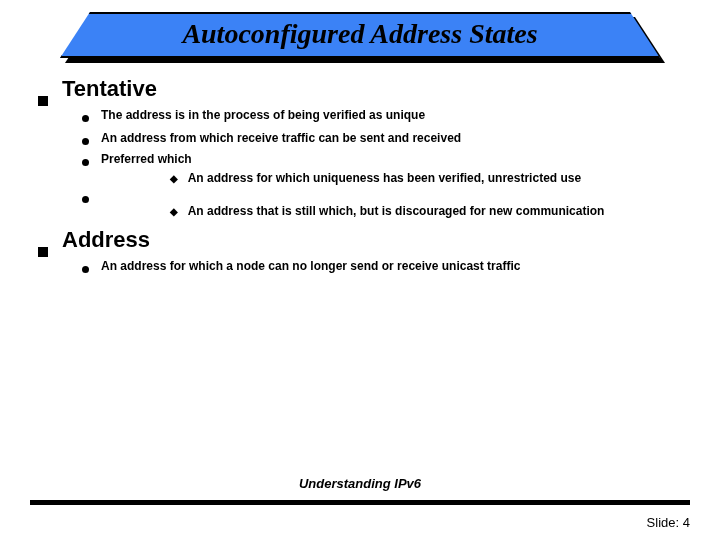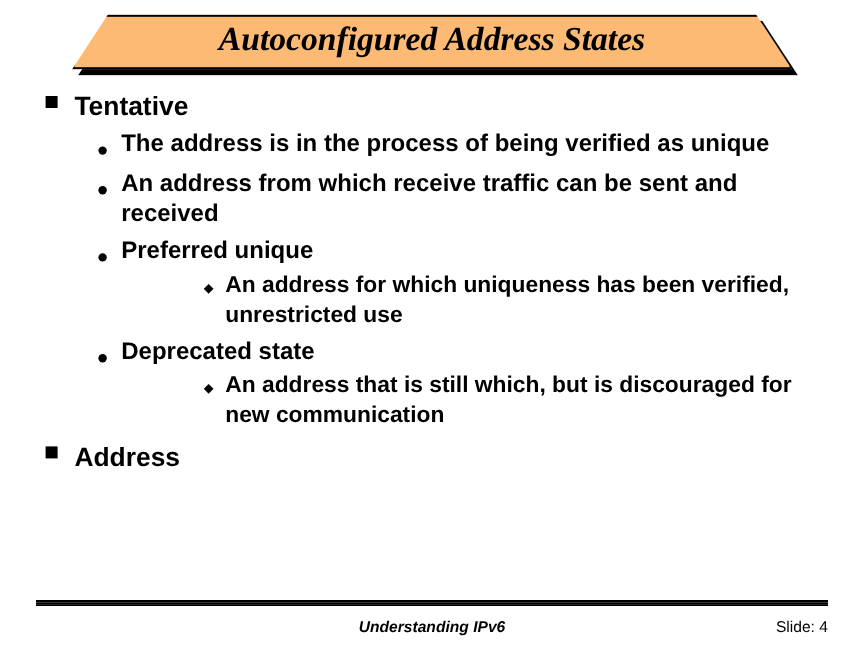--- a/index.html
+++ b/index.html
@@ -22,48 +22,48 @@
     margin: 0 30px 18px 30px;
   }
   .title-shadow {
     position: absolute;
     top: 5px; left: 5px; right: -5px; bottom: -5px;
     background: #000;
     clip-path: polygon(30px 0, calc(100% - 30px) 0, 100% 100%, 0 100%);
   }
   .title-box {
     position: relative;
-    background: #fdba74;
+    background: #3b82f6;
     border: 2px solid #000;
     clip-path: polygon(30px 0, calc(100% - 30px) 0, 100% 100%, 0 100%);
     text-align: center;
     padding: 4px 0 6px 0;
   }
   .title-box h1 {
     font-family: "Times New Roman", Times, serif;
     font-style: italic;
     font-weight: bold;
     font-size: 28px;
   }
   .content {
     padding-left: 8px;
     font-weight: bold;
   }
   .l1 { margin-left: 0; margin-top: 8px; }
-  .l1-row { display: flex; align-items: flex-start; }
+  .l1-row { display: flex; align-items: flex-end; }
   .sq { width: 10px; height: 10px; background: #000; display: inline-block; margin-right: 14px; flex-shrink: 0; position: relative; top: 4px; }
   .l1-text { font-size: 22px; }
   .l2 { margin-left: 44px; margin-top: 6px; }
   .l2-row { display: flex; align-items: baseline; }
   .dot { width: 7px; height: 7px; border-radius: 50%; background: #000; display: inline-block; margin-right: 12px; flex-shrink: 0; position: relative; top: 3px; }
-  .l2-text { font-size: 20px; line-height: 1.25; }
+  .l2-text { font-size: 12px; line-height: 1.25; }
   .l3 { margin-left: 88px; margin-top: 4px; margin-bottom: 2px; }
   .l3-row { display: flex; align-items: baseline; }
   .l3 .arrow { font-size: 10px; margin-right: 10px; flex-shrink:0; }
-  .l3-text { font-size: 19px; line-height: 1.3; }
+  .l3-text { font-size: 12px; line-height: 1.3; }
   .footer-line {
     position: absolute;
     left: 30px; right: 30px;
     bottom: 38px;
     height: 0;
     border-top: 2px solid #000;
     box-shadow: 0 2px 0 #000;
   }
   .footer-line::after{
     content:"";
@@ -75,21 +75,21 @@
     position: absolute;
     left: 30px; right: 30px; bottom: 10px;
     display: flex;
     justify-content: space-between;
     align-items: baseline;
     font-style: italic;
     font-weight: bold;
     font-size: 13px;
   }
   .footer .center { position:absolute; left:0; right:0; text-align:center; }
-  .footer .right { margin-left:auto; font-style: normal; font-weight: normal; font-size: 13px; }
+  .footer .right { margin-left:auto; font-style: normal; font-weight: normal; font-size: 13px; margin-top: 39px; }
 </style>
 </head>
 <body>
 
 <div class="slide">
 
   <div class="title-wrap">
     <div class="title-shadow"></div>
     <div class="title-box">
       <h1>Autoconfigured Address States</h1>
@@ -114,47 +114,52 @@
     <div class="l1">
       <div class="l2">
         <div class="l2-row">
           <span class="dot"></span>
           <span class="l2-text">An address from which receive traffic can be sent and received</span>
         </div>
       </div>
       <div class="l2">
         <div class="l2-row">
           <span class="dot"></span>
-          <span class="l2-text">Preferred unique</span>
+          <span class="l2-text">Preferred which</span>
         </div>
         <div class="l3">
           <div class="l3-row">
             <span class="arrow">◆</span>
             <span class="l3-text">An address for which uniqueness has been verified, unrestricted use</span>
           </div>
         </div>
       </div>
       <div class="l2">
         <div class="l2-row">
           <span class="dot"></span>
-          <span class="l2-text">Deprecated state</span>
         </div>
         <div class="l3">
           <div class="l3-row">
             <span class="arrow">◆</span>
             <span class="l3-text">An address that is still which, but is discouraged for new communication</span>
           </div>
         </div>
       </div>
     </div>
 
     <div class="l1">
       <div class="l1-row">
         <span class="sq"></span>
         <span class="l1-text">Address</span>
+      </div>
+      <div class="l2">
+        <div class="l2-row">
+          <span class="dot"></span>
+          <span class="l2-text">An address for which a node can no longer send or receive unicast traffic</span>
+        </div>
       </div>
     </div>
 
   </div>
 
   <div class="footer-line"></div>
   <div class="footer">
     <span class="center">Understanding IPv6</span>
     <span class="right">
       <span>Slide:</span>

